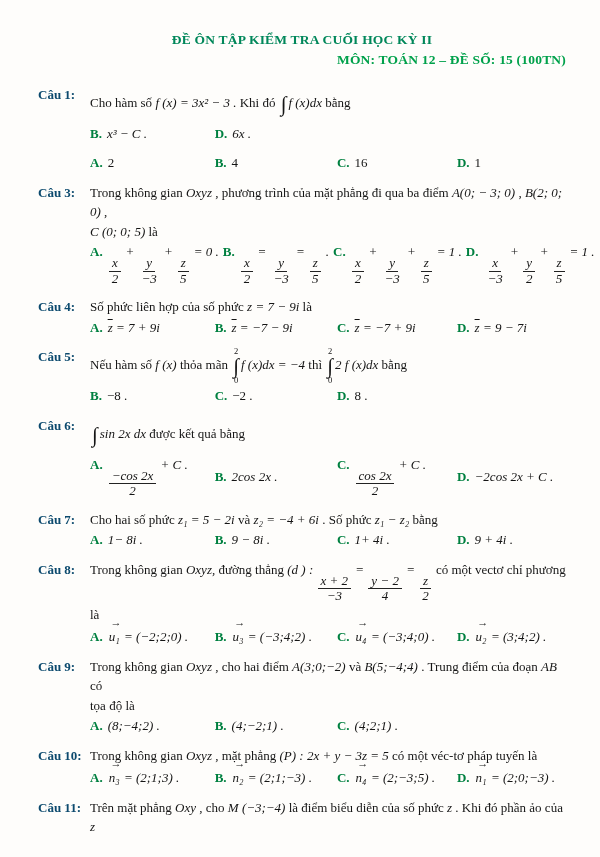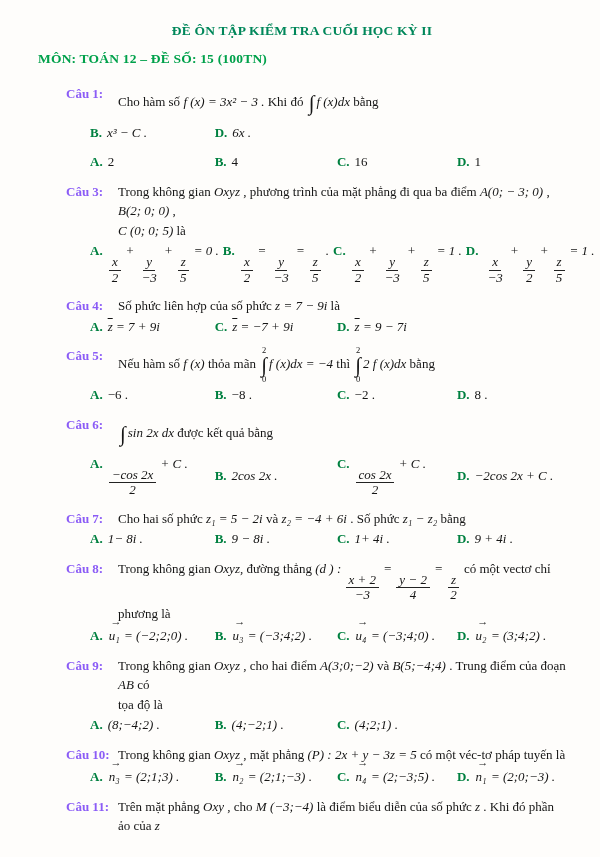--- a/index.html
+++ b/index.html
@@ -1,28 +1,28 @@
 <!DOCTYPE html>
 <html><head>
 <meta charset="utf-8">
 <style>
   html,body { margin:0; padding:0; background:#ffffff; }
   .page {
     width:600px; height:857px; box-sizing:border-box;
     background:#fefdfb;
     font-family:"Liberation Serif","DejaVu Serif",serif;
     color:#151515; font-size:13px; line-height:1.5;
-    padding:21px 34px 10px 38px; overflow:hidden;
+    padding:30px 34px 10px 38px; overflow:hidden;
   }
   .title1 { text-align:center; font-weight:bold; font-size:13.5px; color:#00875a; letter-spacing:.2px; }
-  .title2 { text-align:left; font-weight:bold; font-size:13.5px; color:#00a14b; margin-top:8px; letter-spacing:.2px; }
+  .title2 { text-align:right; font-weight:bold; font-size:13.5px; color:#00a14b; letter-spacing:.2px; }
   .questions { margin-top:14px; }
   .q { margin-top:10px; }
   .q-row { display:flex; align-items:flex-start; }
-  .q-label { flex:0 0 52px; color:#8b5cf6; font-weight:bold; white-space:nowrap;margin-left:28px; }
+  .q-label { flex:0 0 52px; color:#0c4a6e; font-weight:bold; white-space:nowrap; }
   .q-stem { flex:1; }
   .opts { margin-left:52px; margin-top:1px; display:grid; grid-template-columns:1.04fr 1.02fr 1fr 0.94fr; column-gap:4px; align-items:center; }
   .okey { color:#008040; font-weight:bold; margin-right:5px; }
   .opt { white-space:nowrap; }
   .math { font-style:italic; }
   .txt { font-style:normal; }
   .frac { display:inline-flex; flex-direction:column; align-items:center; vertical-align:-0.85em;
           font-style:italic; line-height:1.12; margin:1px 1px; text-align:center; }
   .frac .num { padding:0 3px; border-bottom:1px solid #222; }
   .frac .den { padding:0 3px; }
@@ -112,39 +112,39 @@
               </span><span class="math"> = 1 .</span></span></div>
         </div>
       </div>
       <div class="q">
         <div class="q-row">
           <span class="q-label">Câu 4:</span>
           <span class="q-stem"><span class="txt">Số phức liên hợp của số phức </span><span class="math">z = 7 − 9i</span><span class="txt"> là</span></span>
         </div>
         <div class="opts">
           <div class="opt"><span class="okey">A.</span><span class="obody"><span class="ol">z</span><span class="math"> = 7 + 9i</span></span></div>
+          <div class="opt"><span class="okey">B.</span><span class="obody"><span class="ol">z</span><span class="math"> = −7 − 9i</span></span></div>
           <div class="opt"><span class="okey">C.</span><span class="obody"><span class="ol">z</span><span class="math"> = −7 + 9i</span></span></div>
           <div class="opt"><span class="okey">D.</span><span class="obody"><span class="ol">z</span><span class="math"> = 9 − 7i</span></span></div>
         </div>
       </div>
       <div class="q">
         <div class="q-row">
           <span class="q-label">Câu 5:</span>
           <span class="q-stem"><span class="txt">Nếu hàm số </span><span class="math">f (x)</span><span class="txt"> thỏa mãn </span><span class="int">
               <span class="b">2</span>
               <span class="sym">∫</span>
               <span class="b">0</span>
             </span><span class="math">f (x)dx = −4</span><span class="txt"> thì </span><span class="int">
               <span class="b">2</span>
               <span class="sym">∫</span>
               <span class="b">0</span>
             </span><span class="math">2 f (x)dx</span><span class="txt"> bằng</span></span>
         </div>
         <div class="opts">
-          <div class="opt"><span class="okey">A.</span><span class="obody"><span class="txt">−6 .</span></span></div>
           <div class="opt"><span class="okey">B.</span><span class="obody"><span class="txt">−8 .</span></span></div>
           <div class="opt"><span class="okey">C.</span><span class="obody"><span class="txt">−2 .</span></span></div>
           <div class="opt"><span class="okey">D.</span><span class="obody"><span class="txt">8 .</span></span></div>
         </div>
       </div>
       <div class="q">
         <div class="q-row">
           <span class="q-label">Câu 6:</span>
           <span class="q-stem"><span class="int">
               <span class="b"></span>

